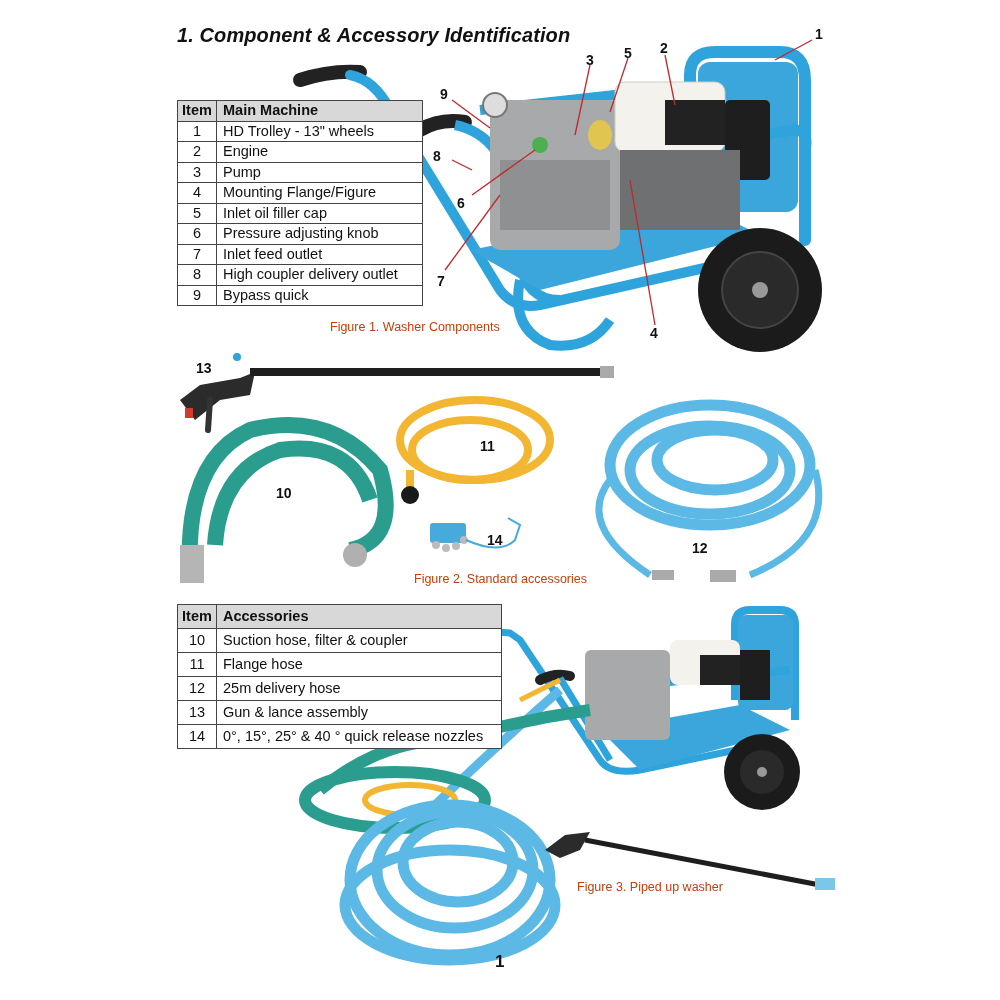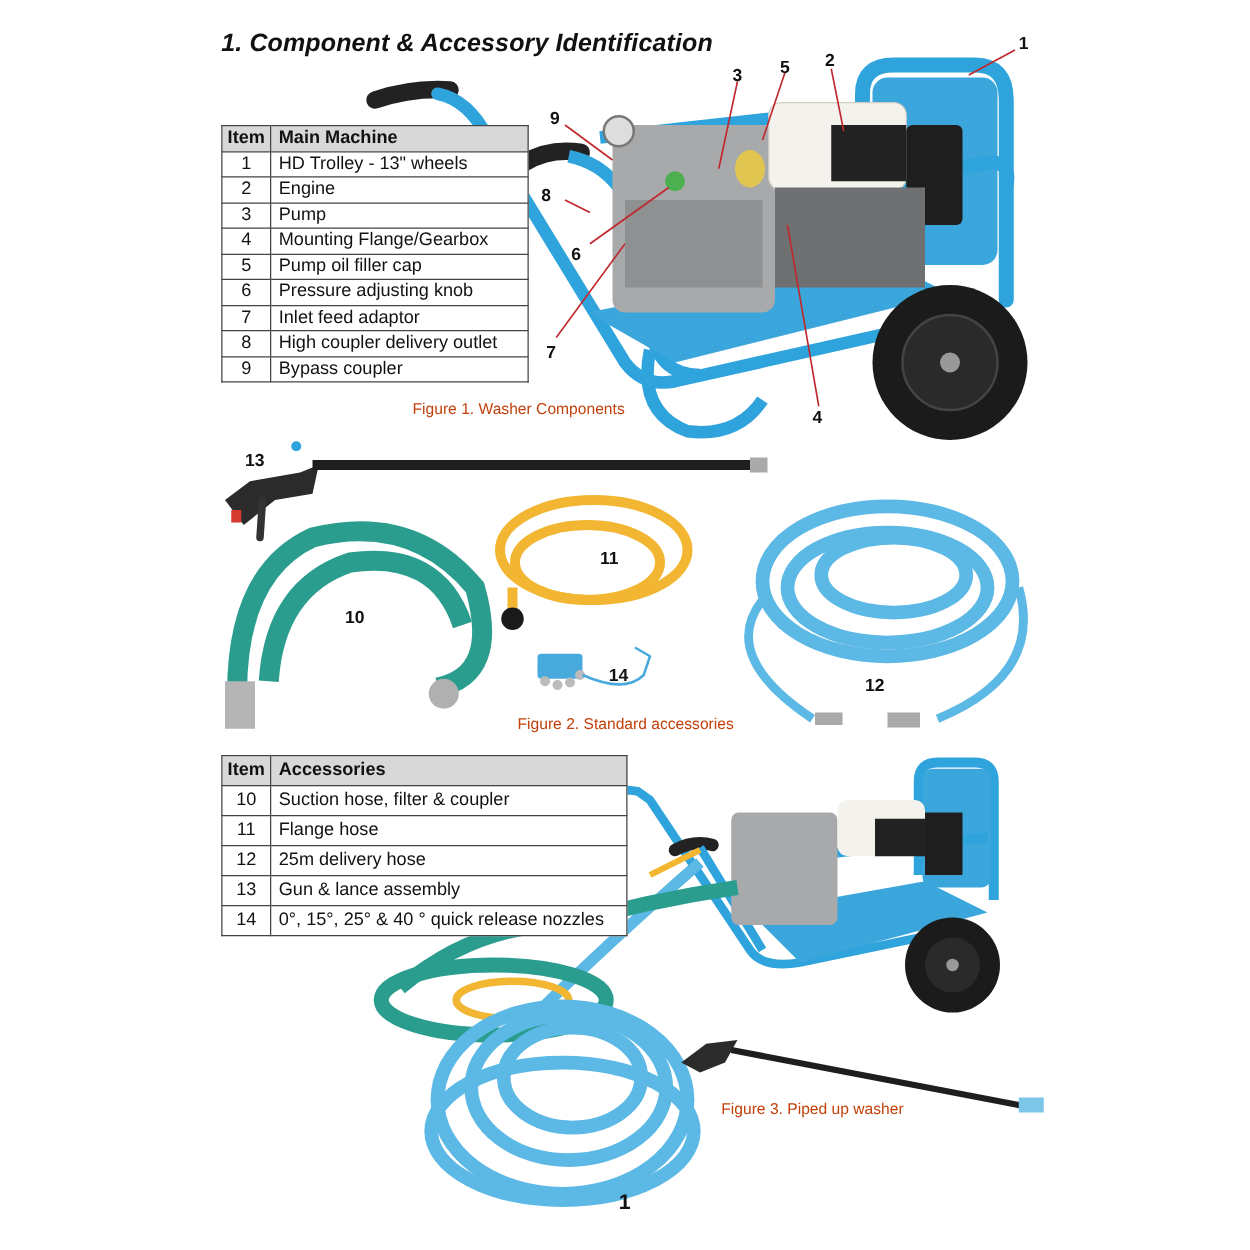--- a/index.html
+++ b/index.html
@@ -188,41 +188,41 @@
     <tr>
         <td class="num">2</td>
         <td>Engine</td>
       </tr>
     <tr>
         <td class="num">3</td>
         <td>Pump</td>
       </tr>
     <tr>
         <td class="num">4</td>
-        <td>Mounting Flange/Gearbox</td>
+        <td>Mounting Flange/Figure</td>
       </tr>
     <tr>
         <td class="num">5</td>
-        <td>Pump oil filler cap</td>
+        <td>Inlet oil filler cap</td>
       </tr>
     <tr>
         <td class="num">6</td>
         <td>Pressure adjusting knob</td>
       </tr>
     <tr>
         <td class="num">7</td>
-        <td>Inlet feed adaptor</td>
+        <td>Inlet feed outlet</td>
       </tr>
     <tr>
         <td class="num">8</td>
         <td>High coupler delivery outlet</td>
       </tr>
     <tr>
         <td class="num">9</td>
-        <td>Bypass coupler</td>
+        <td>Bypass quick</td>
       </tr>
   </tbody>
 </table>
 
 <table id="t2" class="spec">
   <thead>
     <tr>
       <th class="num">Item</th>
       <th>Accessories</th>
     </tr>

